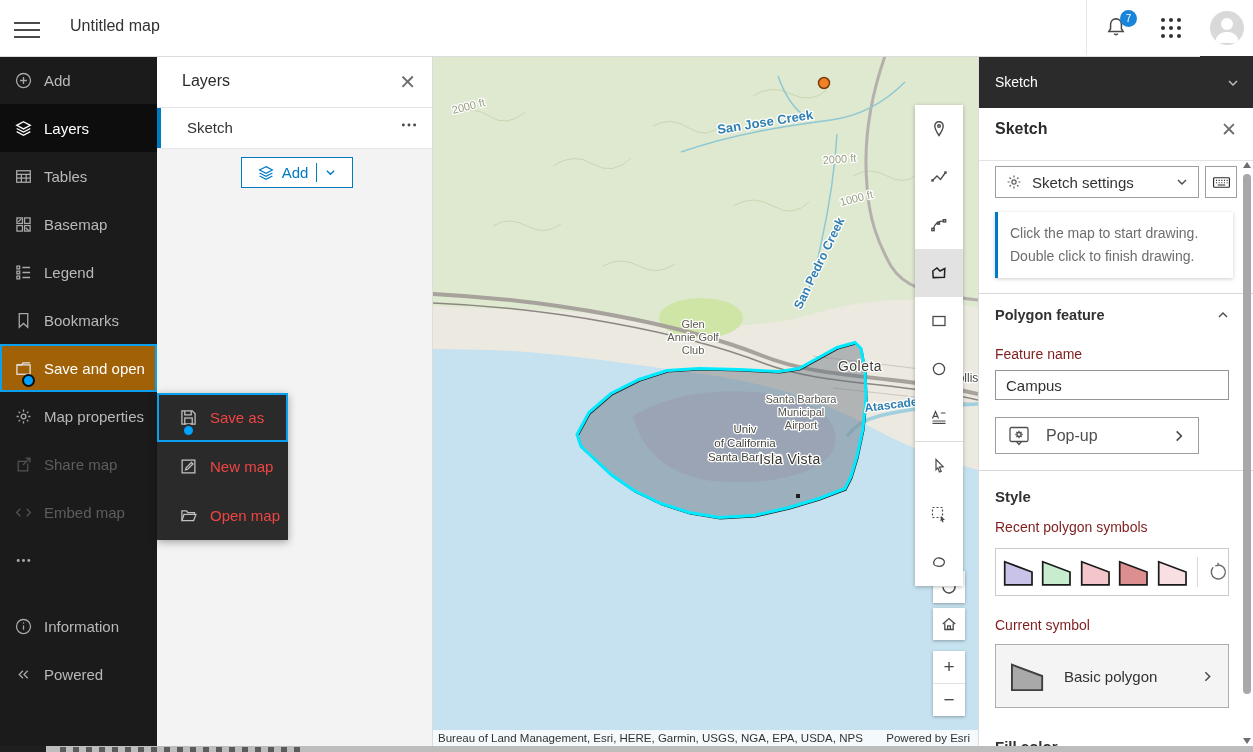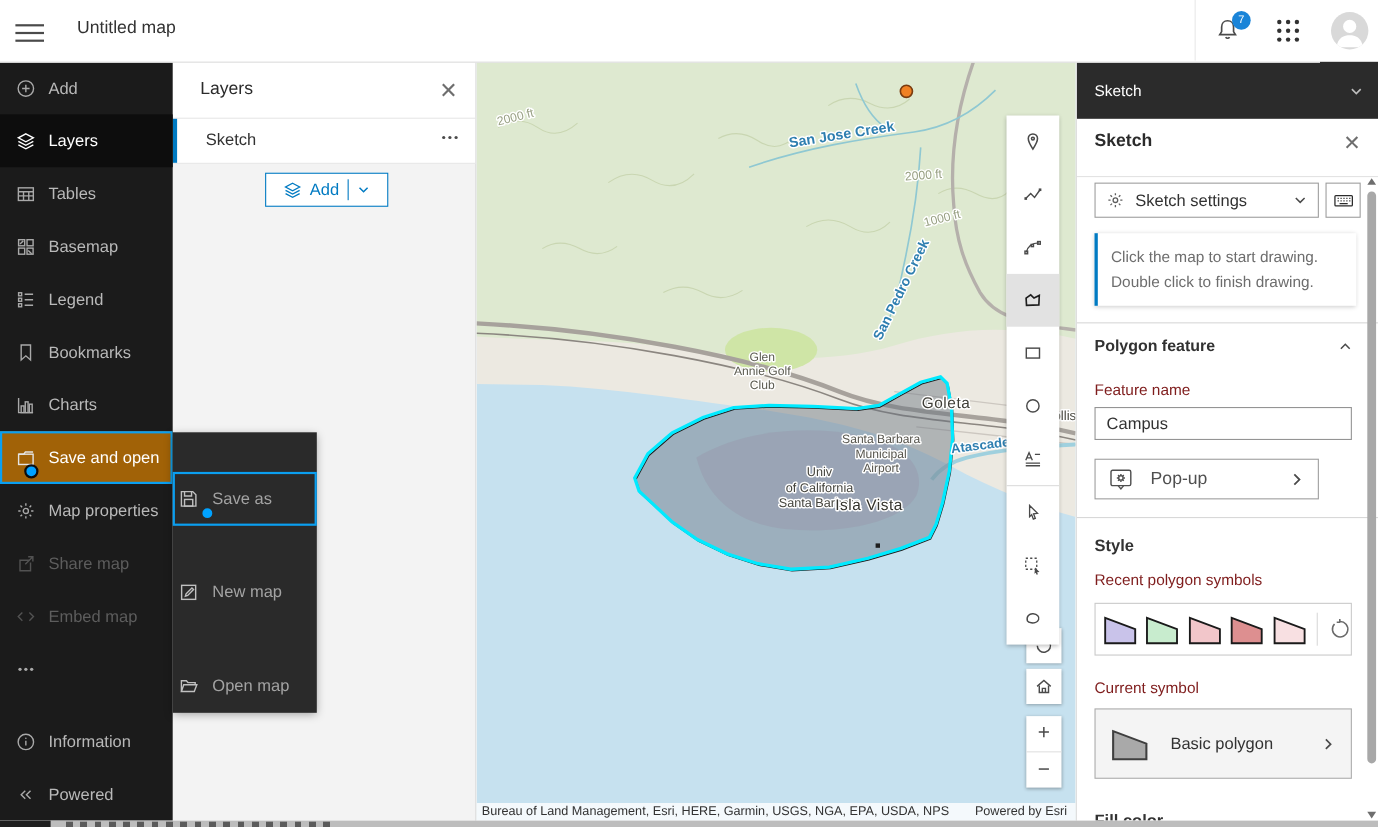--- a/index.html
+++ b/index.html
@@ -50,21 +50,21 @@
   .layer-dots{position:absolute;right:14px;top:8px;color:#4a4a4a;cursor:pointer;}
   .add-btn{position:absolute;left:84px;top:101px;width:112px;height:31px;background:#fff;
            border:1px solid #007ac2;color:#007ac2;display:flex;align-items:center;
            justify-content:center;gap:8px;font-size:15px;cursor:pointer;box-sizing:border-box;}
   .add-vr{width:1px;height:19px;background:#007ac2;}
 
   
   .ctx-menu{position:absolute;left:157px;top:393px;width:131px;background:#2a2a2a;z-index:50;
             box-shadow:0 2px 8px rgba(0,0,0,.35);}
   .ctx-item{position:relative;height:49px;display:flex;align-items:center;gap:13px;
-            padding-left:6px;color:#a3a3a3;font-size:15px;cursor:pointer;box-sizing:border-box;margin-top:36px;}
+            padding-left:23px;color:#ef4444;font-size:15px;cursor:pointer;box-sizing:border-box;}
   .ctx-item .cicon{color:#c0c0c0;}
   .ctx-item.focus{outline:2px solid #0b9ff0;outline-offset:-2px;}
 
   
   .map{position:absolute;left:433px;top:56px;width:545px;height:690px;overflow:hidden;z-index:5;}
   .basemap{cursor:crosshair;}
   .mlabel{paint-order:stroke;stroke:#ffffff;stroke-width:2.6px;stroke-linejoin:round;}
   .attrib{position:absolute;left:0;top:674px;width:545px;height:16px;background:rgba(255,255,255,.8);
           font-size:11.5px;color:#323232;line-height:16px;z-index:8;}
   .attrib-left{position:absolute;left:5px;}
@@ -223,29 +223,20 @@
         <path d="M7 3.3h7.2 M7 8h7.2 M7 12.7h7.2"></path>
       </svg>
     <span>Legend</span>
   </div>
   <div class="side-item">
     <svg class="sicon" width="17" height="17" viewBox="0 0 16 16" fill="none" stroke="currentColor" stroke-width="1.2">
         <path d="M4 1.6h8v12.8L8 10.8 4 14.4Z"></path>
       </svg>
     <span>Bookmarks</span>
   </div>
-  <div class="side-item">
-    <svg class="sicon" width="17" height="17" viewBox="0 0 16 16" fill="none" stroke="currentColor" stroke-width="1.2">
-        <path d="M1.8 1.8v12.4h12.4"></path>
-        <rect x="4" y="8.5" width="2.4" height="5.7"></rect>
-        <rect x="7.5" y="5" width="2.4" height="9.2"></rect>
-        <rect x="11" y="7" width="2.4" height="7.2"></rect>
-      </svg>
-    <span>Charts</span>
-  </div>
   <div class="side-item focus">
     <svg class="sicon" width="17" height="17" viewBox="0 0 16 16" fill="none" stroke="currentColor" stroke-width="1.2">
         <path d="M1.8 4.6h4.4l1.4-1.8h6.6"></path>
         <rect x="1.8" y="4.6" width="12.4" height="8.8"></rect>
       </svg>
     <span>Save and open</span>
     <div class="bdot" style="left:22px;top:30px;"></div>
   </div>
   <div class="side-item">
     <svg class="sicon" width="17" height="17" viewBox="0 0 16 16" fill="none" stroke="currentColor" stroke-width="1.2">

